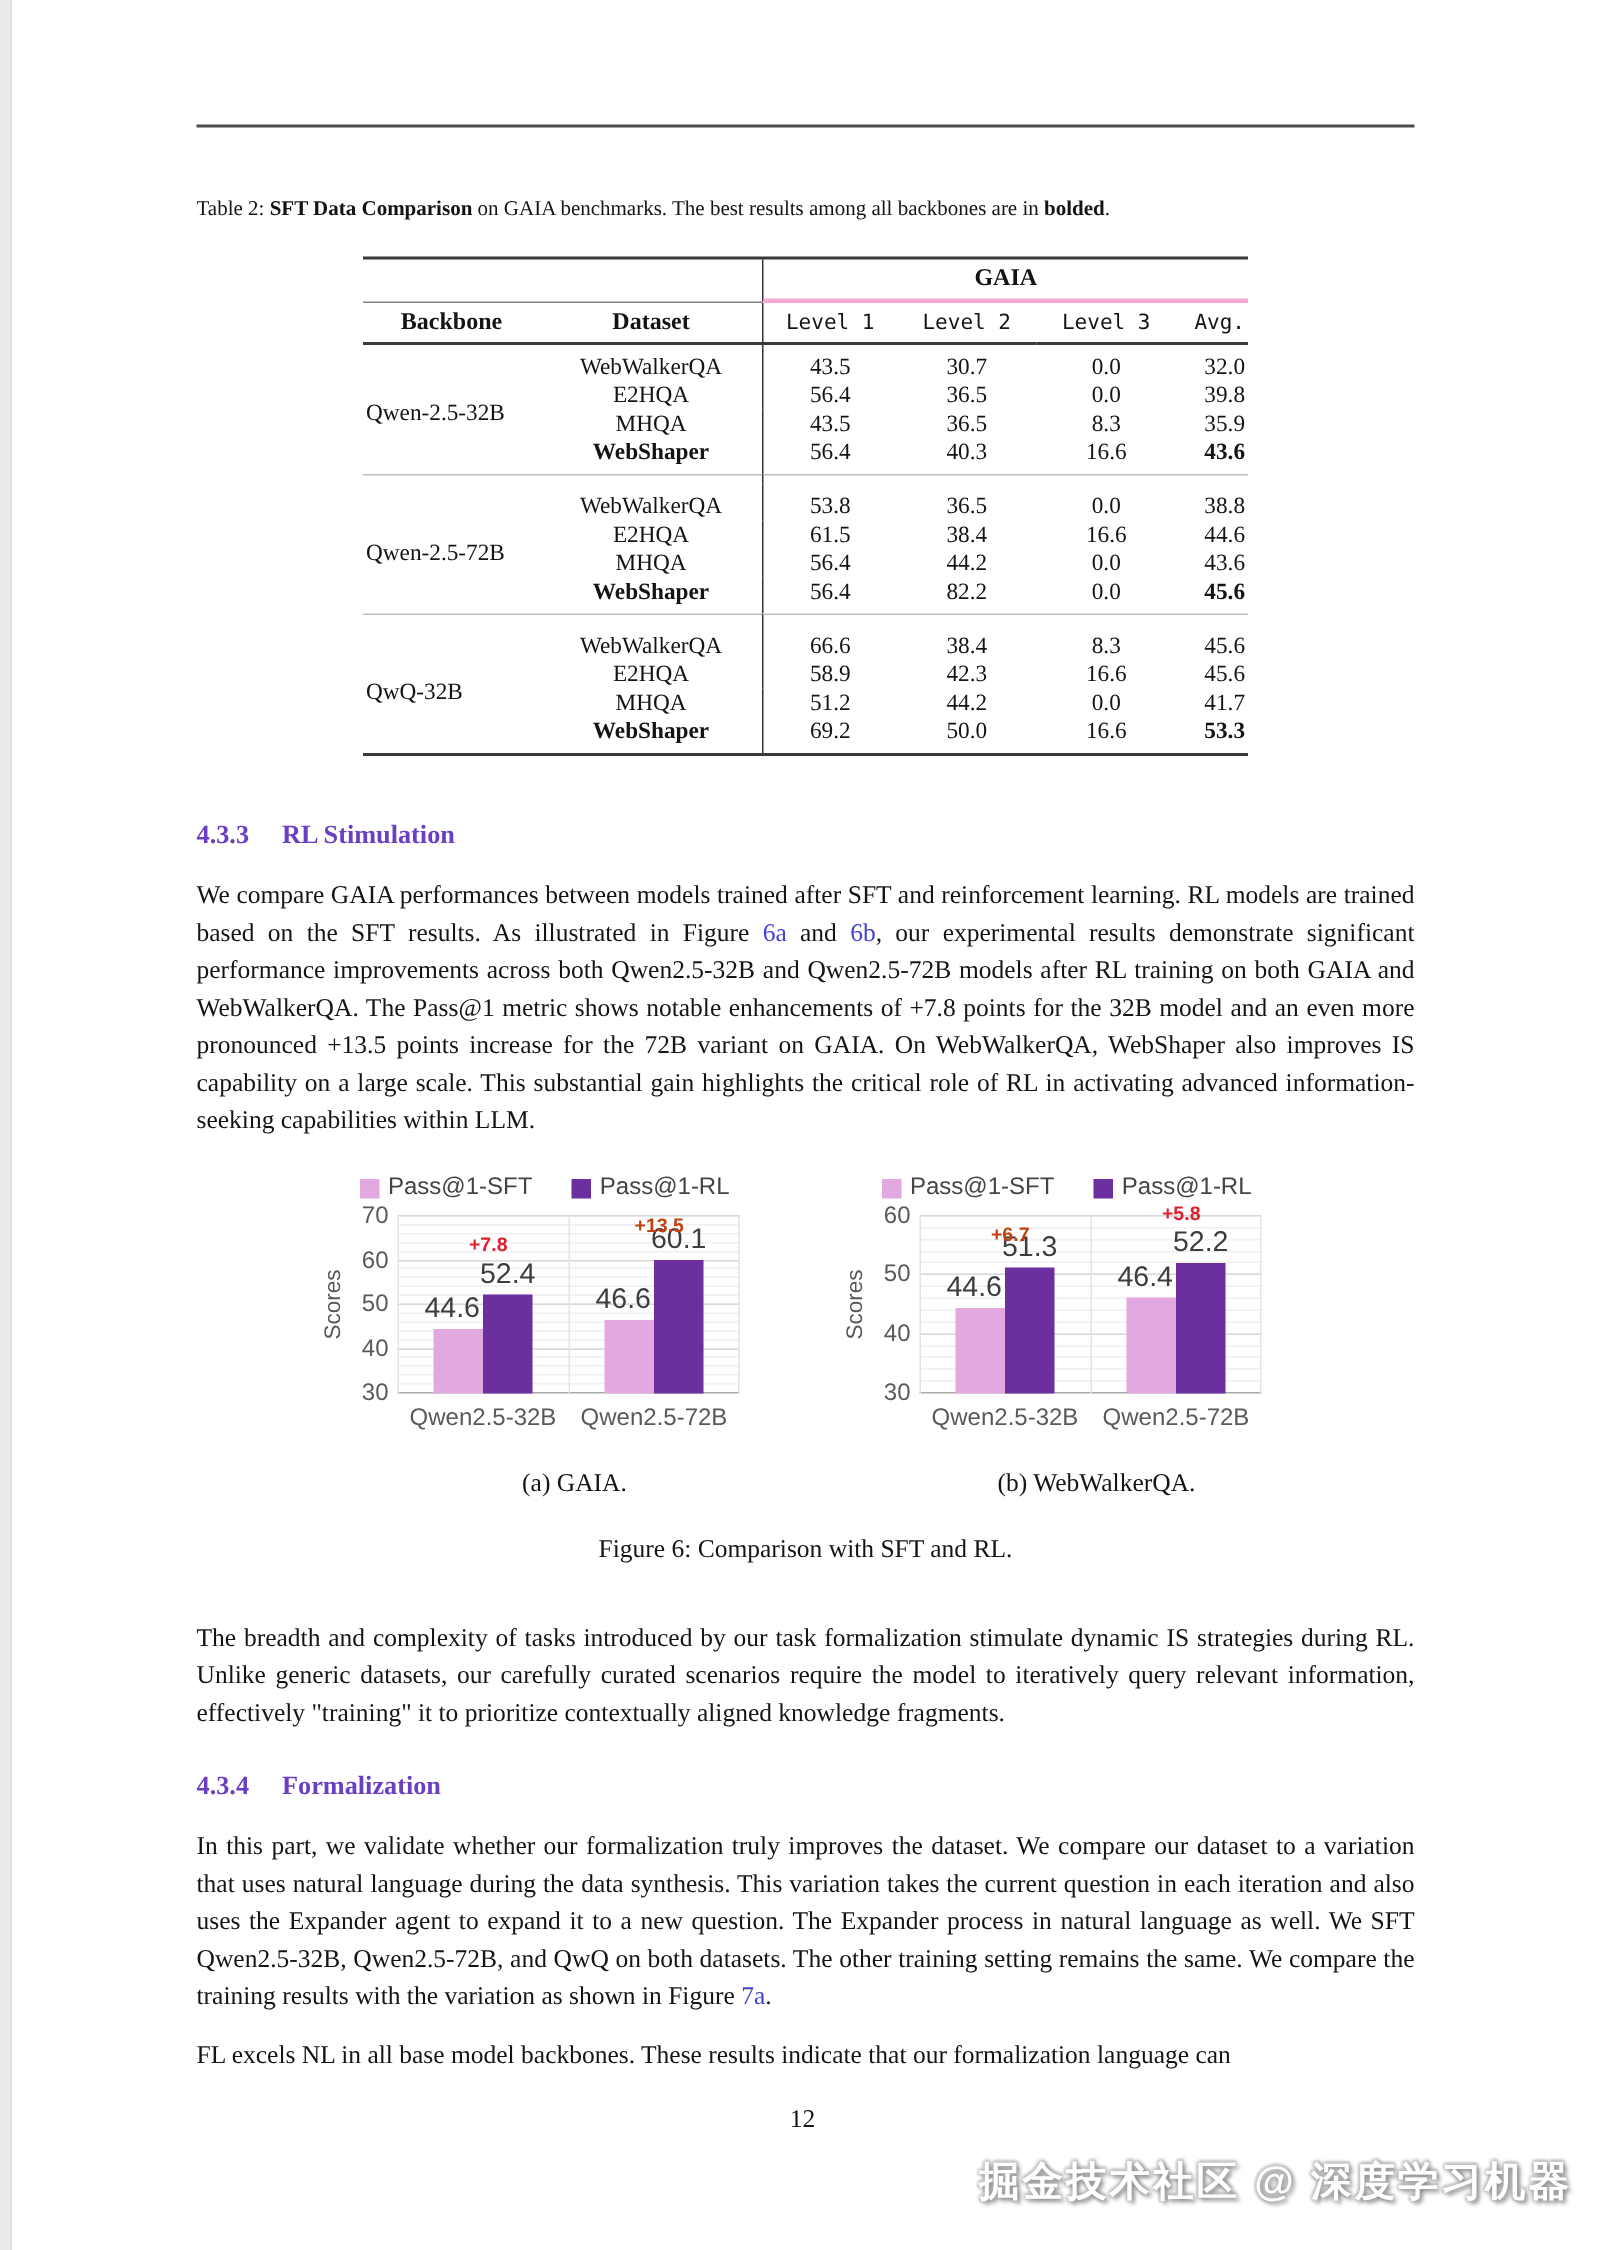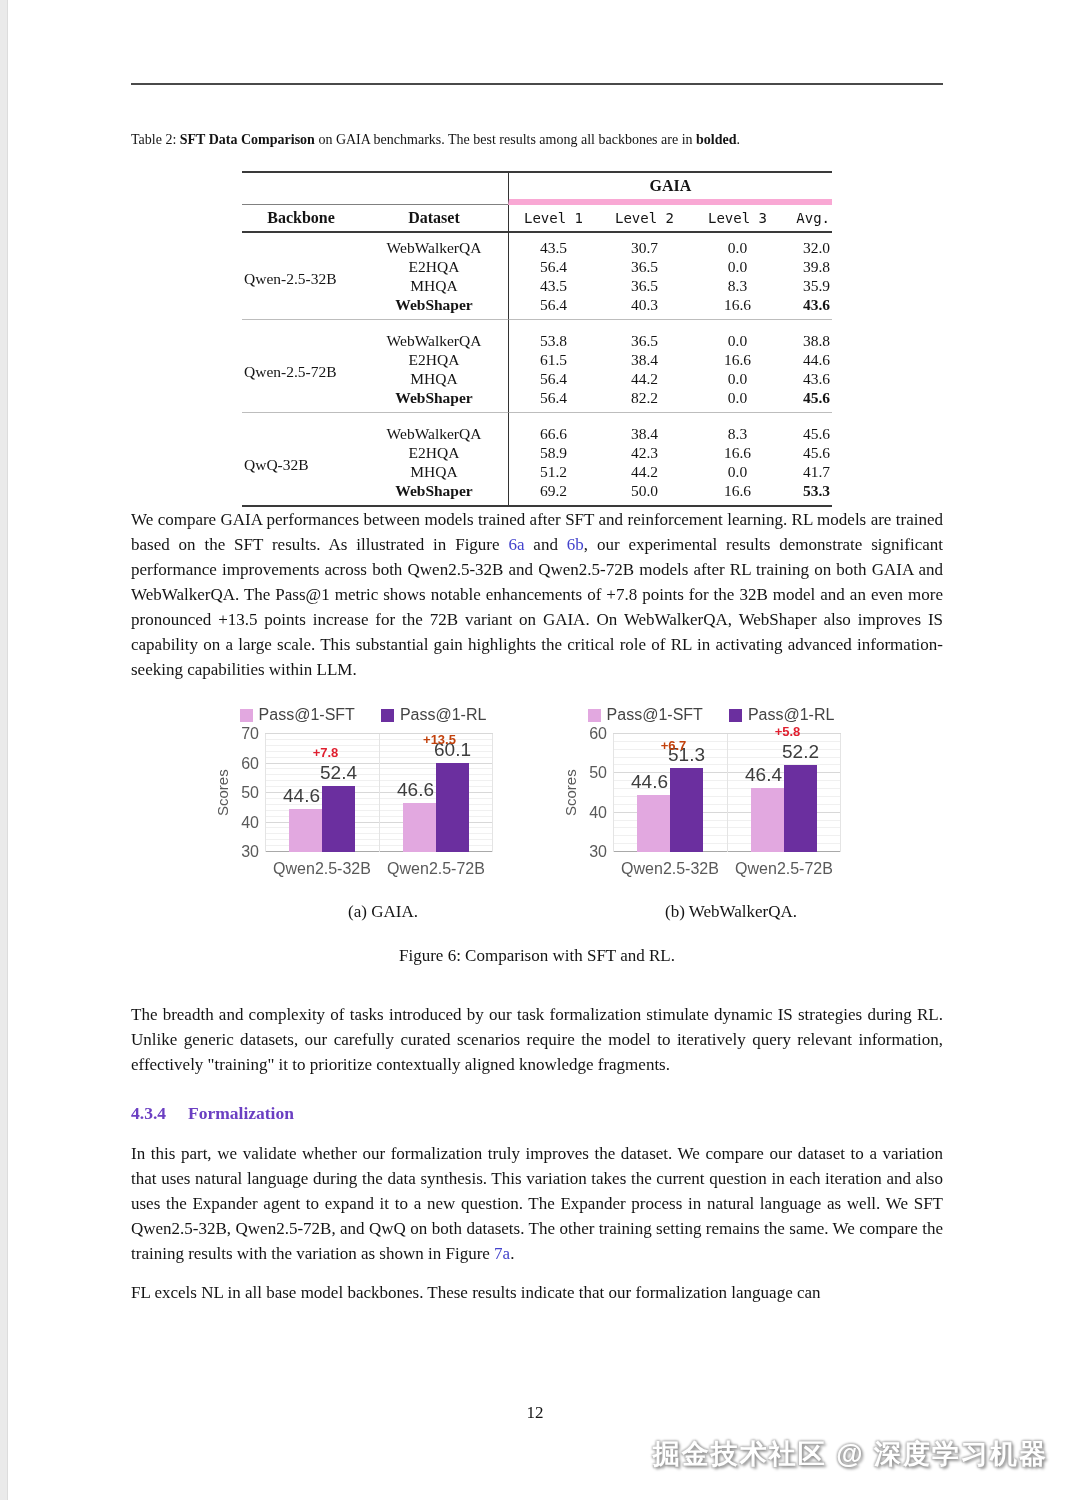--- a/index.html
+++ b/index.html
@@ -16,21 +16,21 @@
   .secnum{margin-right:22px;}
   .link{color:#4343cc;text-decoration:none;cursor:pointer;}
 
   
   .datatable-wrap{width:590px;margin:0 auto;}
   .datatable{display:grid;grid-template-columns:118px 148px 90px 93px 93px 48px;
              border-top:2px solid #3a3a3a;border-bottom:2px solid #3a3a3a;font-size:15.5px;}
   .c{display:flex;align-items:center;justify-content:center;line-height:19px;}
   .hrow{line-height:26px;min-height:26px;}
   .ehead{grid-column:1/3;border-bottom:1px solid #808080;}
-  .gaia{grid-column:3/7;border-bottom:6px solid #f9a8d4;font-weight:bold;font-size:16px;}
+  .gaia{grid-column:3/7;border-bottom:3px solid #f9a8d4;font-weight:bold;font-size:16px;}
   .vbar{border-left:1px solid #333;}
   .headcell{border-bottom:2px solid #3a3a3a;}
   .mono{font-family:"DejaVu Sans Mono",monospace;font-size:14px;}
   .serifb{font-weight:bold;font-size:16px;}
   .backbone{grid-row:span 4;justify-content:flex-start;padding-left:2px;}
   .avg{justify-content:flex-end;padding-right:2px;}
   .b{font-weight:bold;}
   .padt{padding-top:5px;}
   .padb{padding-bottom:5px;text-align:center;}
   .sepL{grid-column:1/3;height:6px;border-top:1px solid #bdbdbd;}
@@ -148,20 +148,21 @@
           <div class="c num">0.0</div>
           <div class="c num avg">41.7</div>
           <div class="c ds b padb">WebShaper</div>
           <div class="c num padb vbar">69.2</div>
           <div class="c num padb">50.0</div>
           <div class="c num padb">16.6</div>
           <div class="c num padb avg b">53.3</div>
         </div>
     </div>
 
+    <h3 class="sec" style="margin-top:42px;"><span class="secnum">4.3.3</span><span>RL Stimulation</span></h3>
 
     <p class="para"><span>We compare GAIA performances between models trained after SFT and reinforcement learning.  RL models are trained based on the SFT results. As illustrated in Figure </span><a class="link">6a</a><span> and </span><a class="link">6b</a><span>, our experimental results demonstrate significant performance improvements across both Qwen2.5-32B and Qwen2.5-72B models after RL training on both GAIA and WebWalkerQA. The Pass@1 metric shows notable enhancements of +7.8 points for the 32B model and an even more pronounced +13.5 points increase for the 72B variant on GAIA. On WebWalkerQA, WebShaper also improves IS capability on a large scale. This substantial gain highlights the critical role of RL in activating advanced information-seeking capabilities within LLM.</span></p>
 
     <div class="figure">
       <div class="charts-row">
         <div class="chart" id="chart0">
             <div class="legend">
               <span class="legend-item">
                 <span class="swatch" style="background:#E2A8E0"></span>
                 <span>Pass@1-SFT</span>

